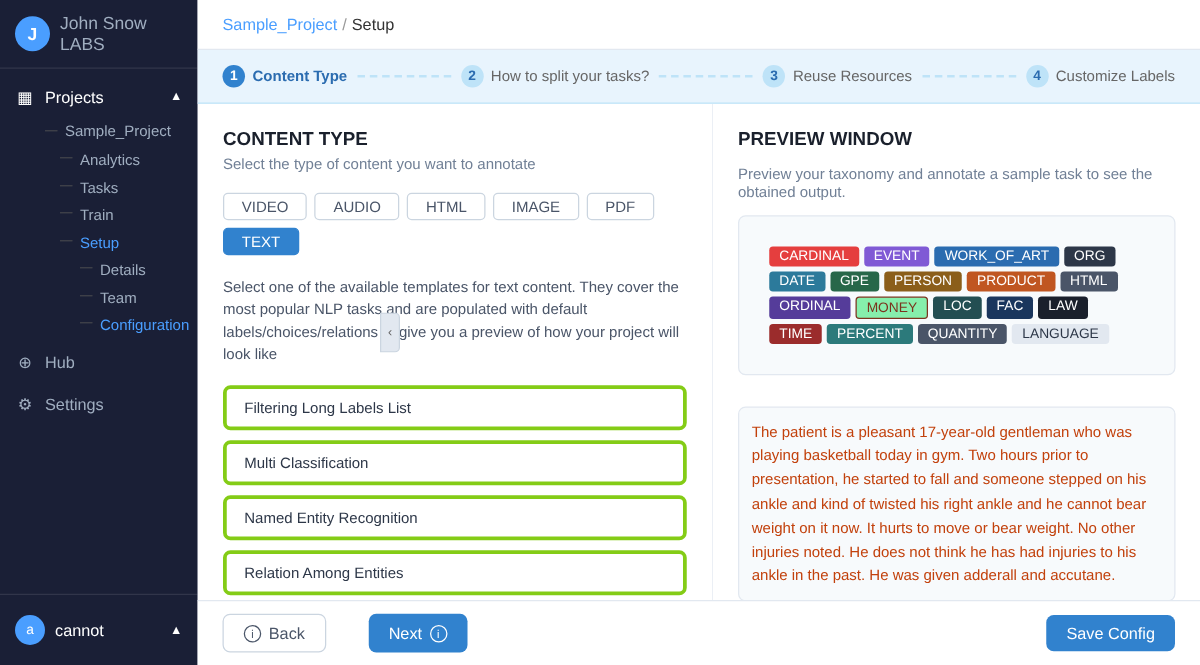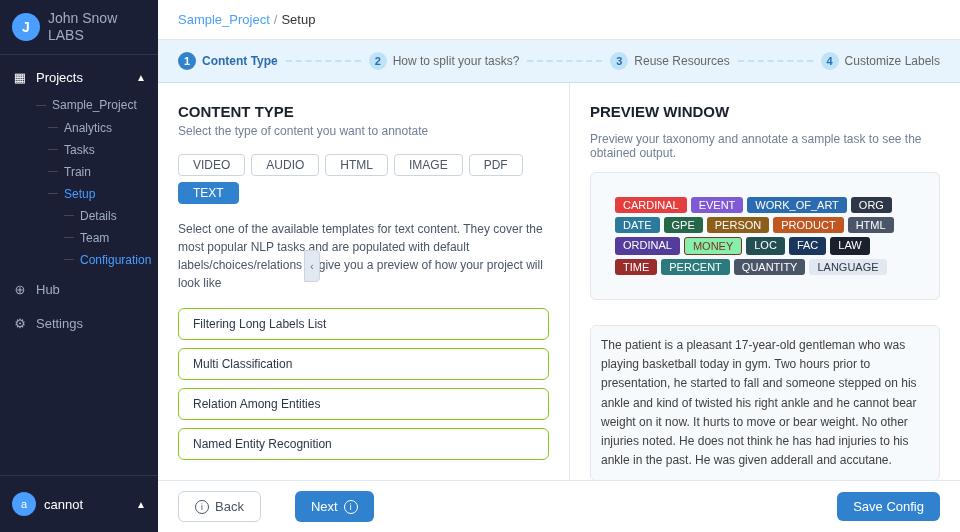--- a/index.html
+++ b/index.html
@@ -61,31 +61,31 @@
     .panel-title { font-size: 15px; font-weight: 700; color: #1a202c; margin-bottom: 4px; }
     .panel-subtitle { font-size: 12px; color: #718096; margin-bottom: 16px; }
 
     .content-type-tabs { display: flex; gap: 6px; margin-bottom: 16px; flex-wrap: wrap; }
     .tab-btn { padding: 3px 14px; border: 1px solid #cbd5e0; border-radius: 4px; background: white; cursor: pointer; font-size: 12px; color: #4a5568; }
     .tab-btn.active { background: #3182ce; color: white; border-color: #3182ce; }
 
     .template-desc { font-size: 12px; color: #4a5568; line-height: 1.5; margin-bottom: 16px; }
 
     .template-list { display: flex; flex-direction: column; gap: 8px; }
-    .template-btn { display: flex; align-items: center; padding: 8px 14px; border: 1px solid #84cc16; border-radius: 6px; background: white; cursor: pointer; font-size: 12px; color: #2d3748; text-align: left; }
+    .template-btn { display: flex; align-items: center; padding: 8px 14px; border: 3px solid #84cc16; border-radius: 6px; background: white; cursor: pointer; font-size: 12px; color: #2d3748; text-align: left; }
 
     
     .right-panel { width: 390px; padding: 20px; overflow-y: auto; background: white; }
     .preview-title { font-size: 15px; font-weight: 700; color: #1a202c; margin-bottom: 4px; }
     .preview-subtitle { font-size: 12px; color: #718096; margin-bottom: 12px; margin-top: 12px; }
 
     .label-tags { display: flex; flex-wrap: wrap; gap: 4px; margin-bottom: 25px; padding: 24px; background: #f7fafc; border-radius: 6px; border: 1px solid #e2e8f0; }
     .label-tag { padding: 2px 8px; border-radius: 3px; font-size: 11px; font-weight: 500; color: white; cursor: pointer; }
 
-    .preview-text { font-size: 12px; color: #404040; line-height: 1.6; padding: 10px; background: #f7fafc; border-radius: 6px; border: 1px solid #e2e8f0; margin-bottom: 16px; }
+    .preview-text { font-size: 12px; color: #c2410c; line-height: 1.6; padding: 10px; background: #f7fafc; border-radius: 6px; border: 1px solid #e2e8f0; margin-bottom: 16px; }
 
     .section-title { font-size: 13px; font-weight: 600; color: #2d3748; margin-bottom: 8px; }
     .code-block { background: #f7fafc; border: 1px solid #e2e8f0; border-radius: 6px; padding: 10px; font-family: monospace; font-size: 11px; color: #2d3748; line-height: 1.5; white-space: pre-wrap; word-break: break-all; }
 
     
     .footer { padding: 10px 20px; background: white; border-top: 1px solid #e2e8f0; display: flex; align-items: center; justify-content: space-between; }
     .footer-left { display: flex; gap: 8px; }
     .btn-back { display: flex; align-items: center; gap: 6px; padding: 7px 16px; border: 1px solid #cbd5e0; border-radius: 6px; background: white; cursor: pointer; font-size: 13px; color: #4a5568; }
     .btn-next { display: flex; align-items: center; gap: 6px; padding: 7px 16px; border: none; border-radius: 6px; background: #3182ce; cursor: pointer; font-size: 13px; color: white; margin-left: 26px; }
     .btn-save { padding: 7px 16px; border: none; border-radius: 6px; background: #3182ce; cursor: pointer; font-size: 13px; color: white; }
@@ -207,22 +207,22 @@
         <button class="tab-btn">IMAGE</button>
         <button class="tab-btn">PDF</button>
         <button class="tab-btn active">TEXT</button>
       </div>
 
       <p class="template-desc">Select one of the available templates for text content. They cover the most popular NLP tasks and are populated with default labels/choices/relations to give you a preview of how your project will look like</p>
 
       <div class="template-list">
         <button class="template-btn">Filtering Long Labels List</button>
         <button class="template-btn">Multi Classification</button>
+        <button class="template-btn">Named Entity Recognition</button>
         <button class="template-btn">Relation Among Entities</button>
-        <button class="template-btn">Named Entity Recognition</button>
 
       </div>
     </div>
 
     <div class="right-panel">
       <div class="preview-title">PREVIEW WINDOW</div>
       <div class="preview-subtitle">Preview your taxonomy and annotate a sample task to see the obtained output.</div>
 
       <div class="label-tags">
         <span class="label-tag" style="background:#e53e3e;">CARDINAL</span>

